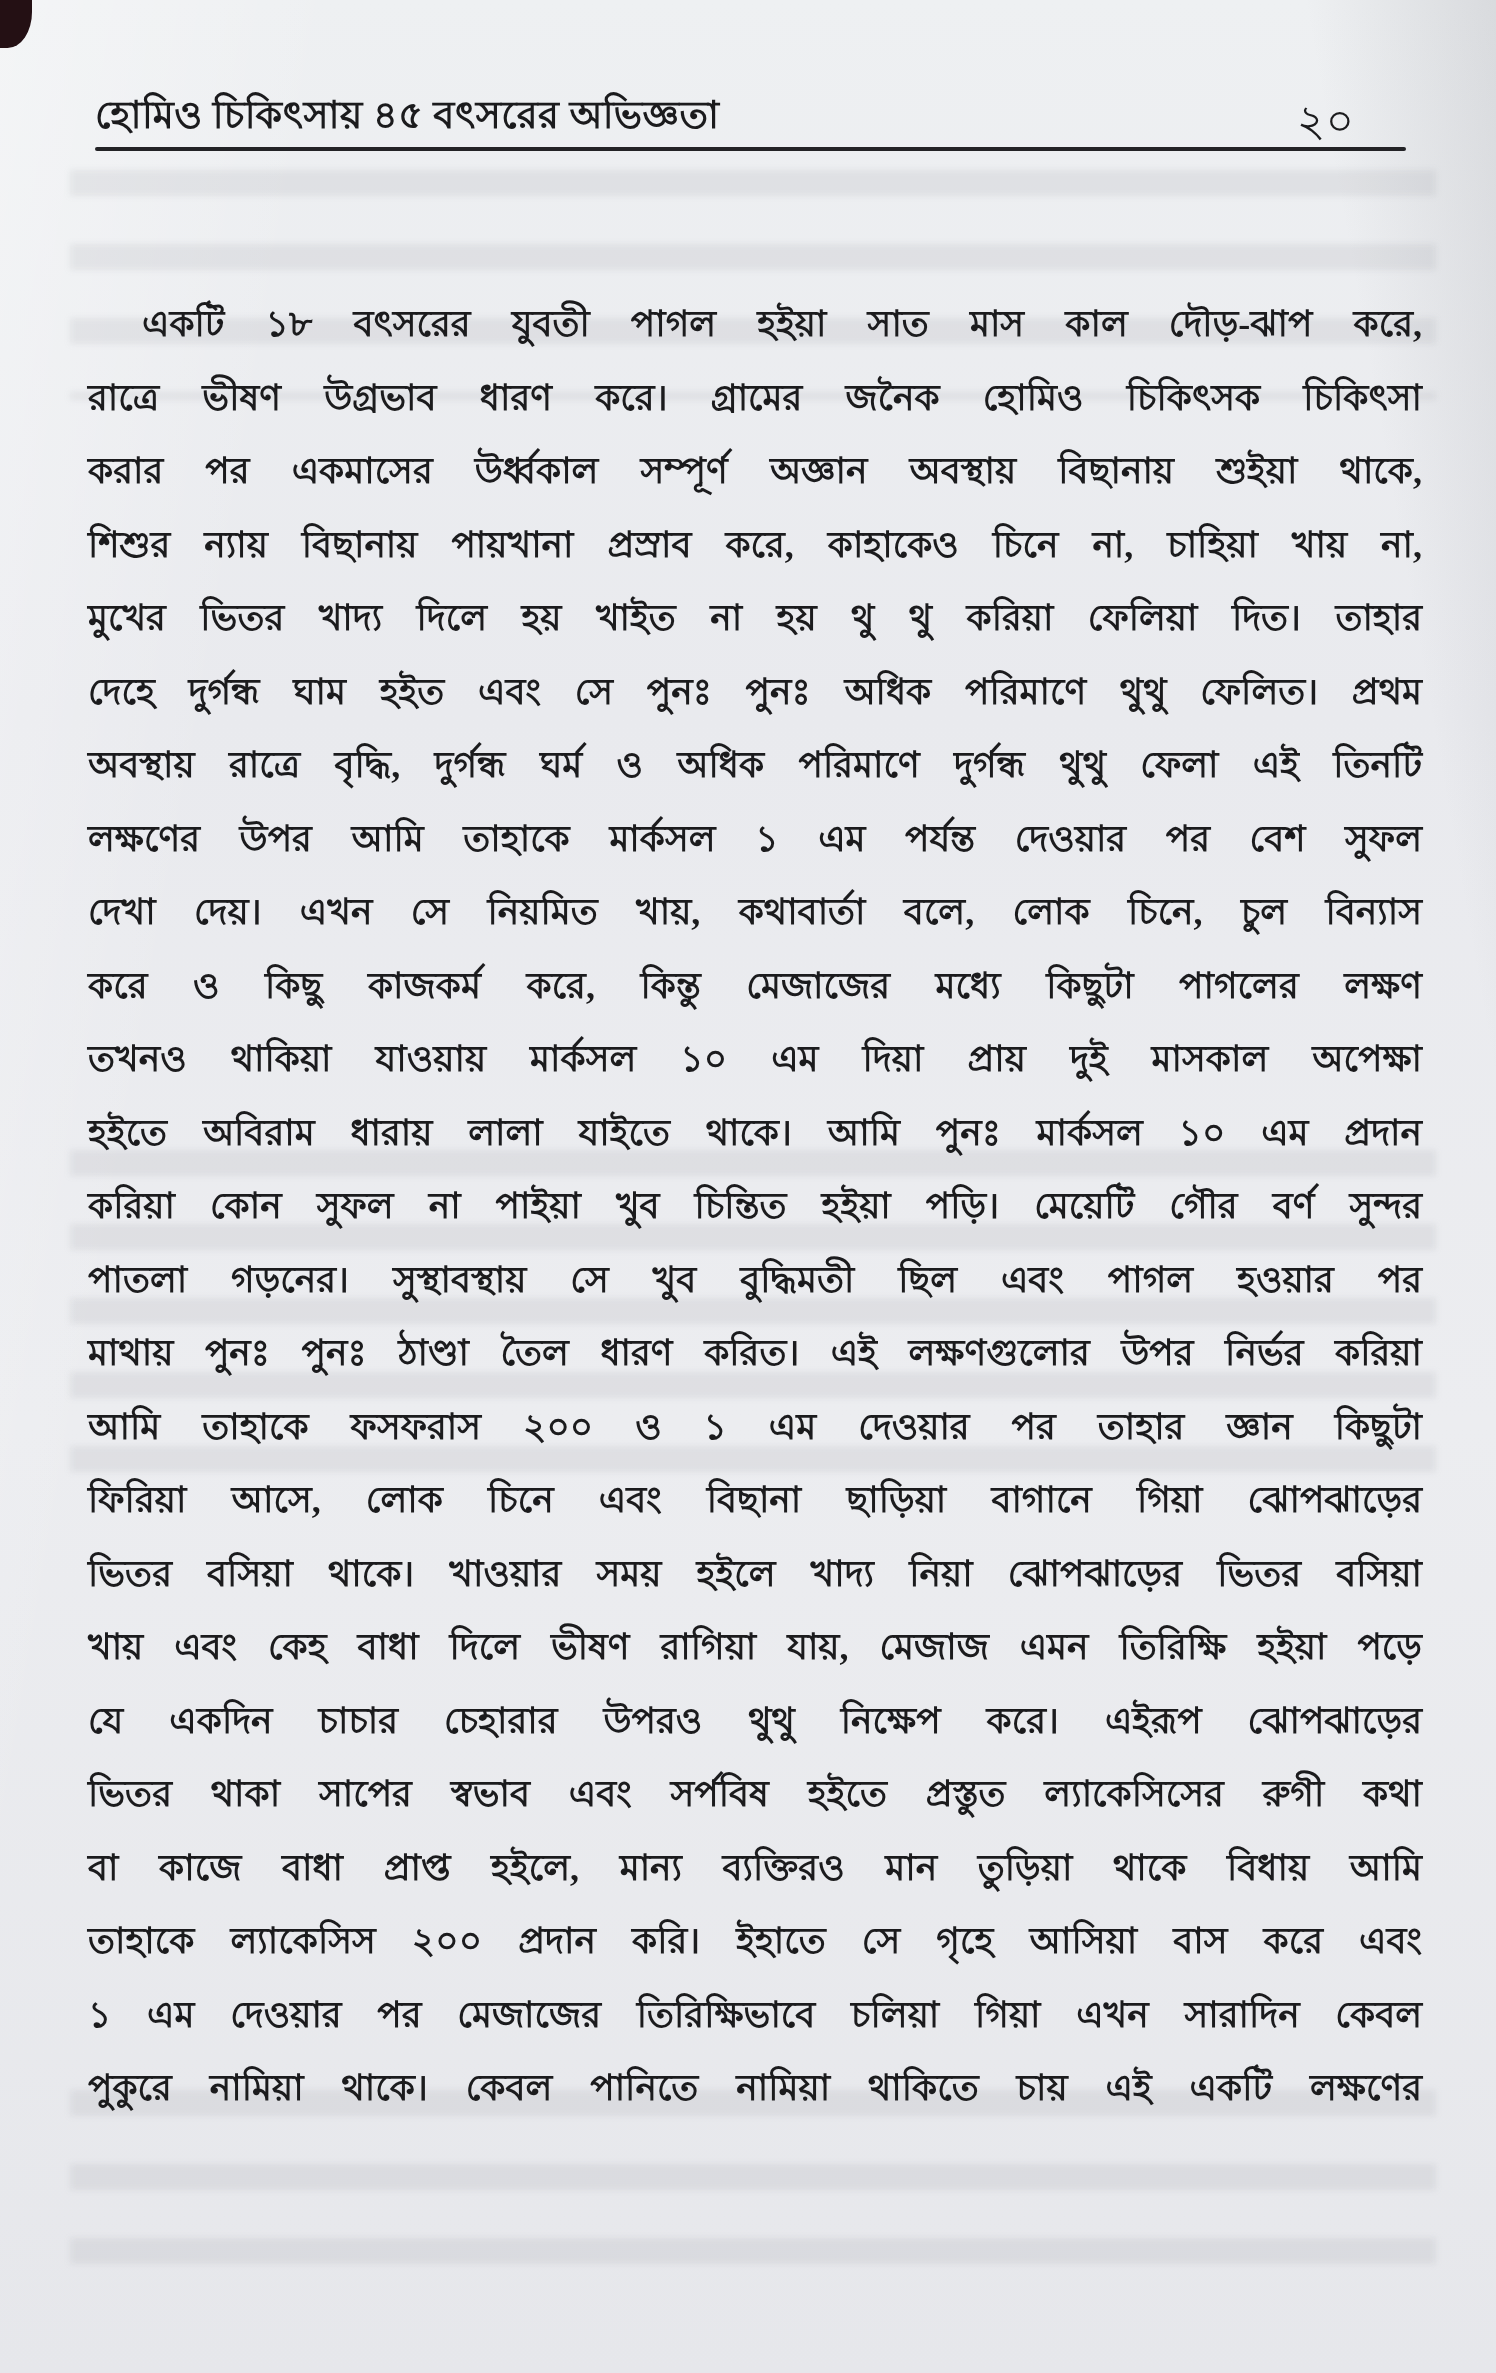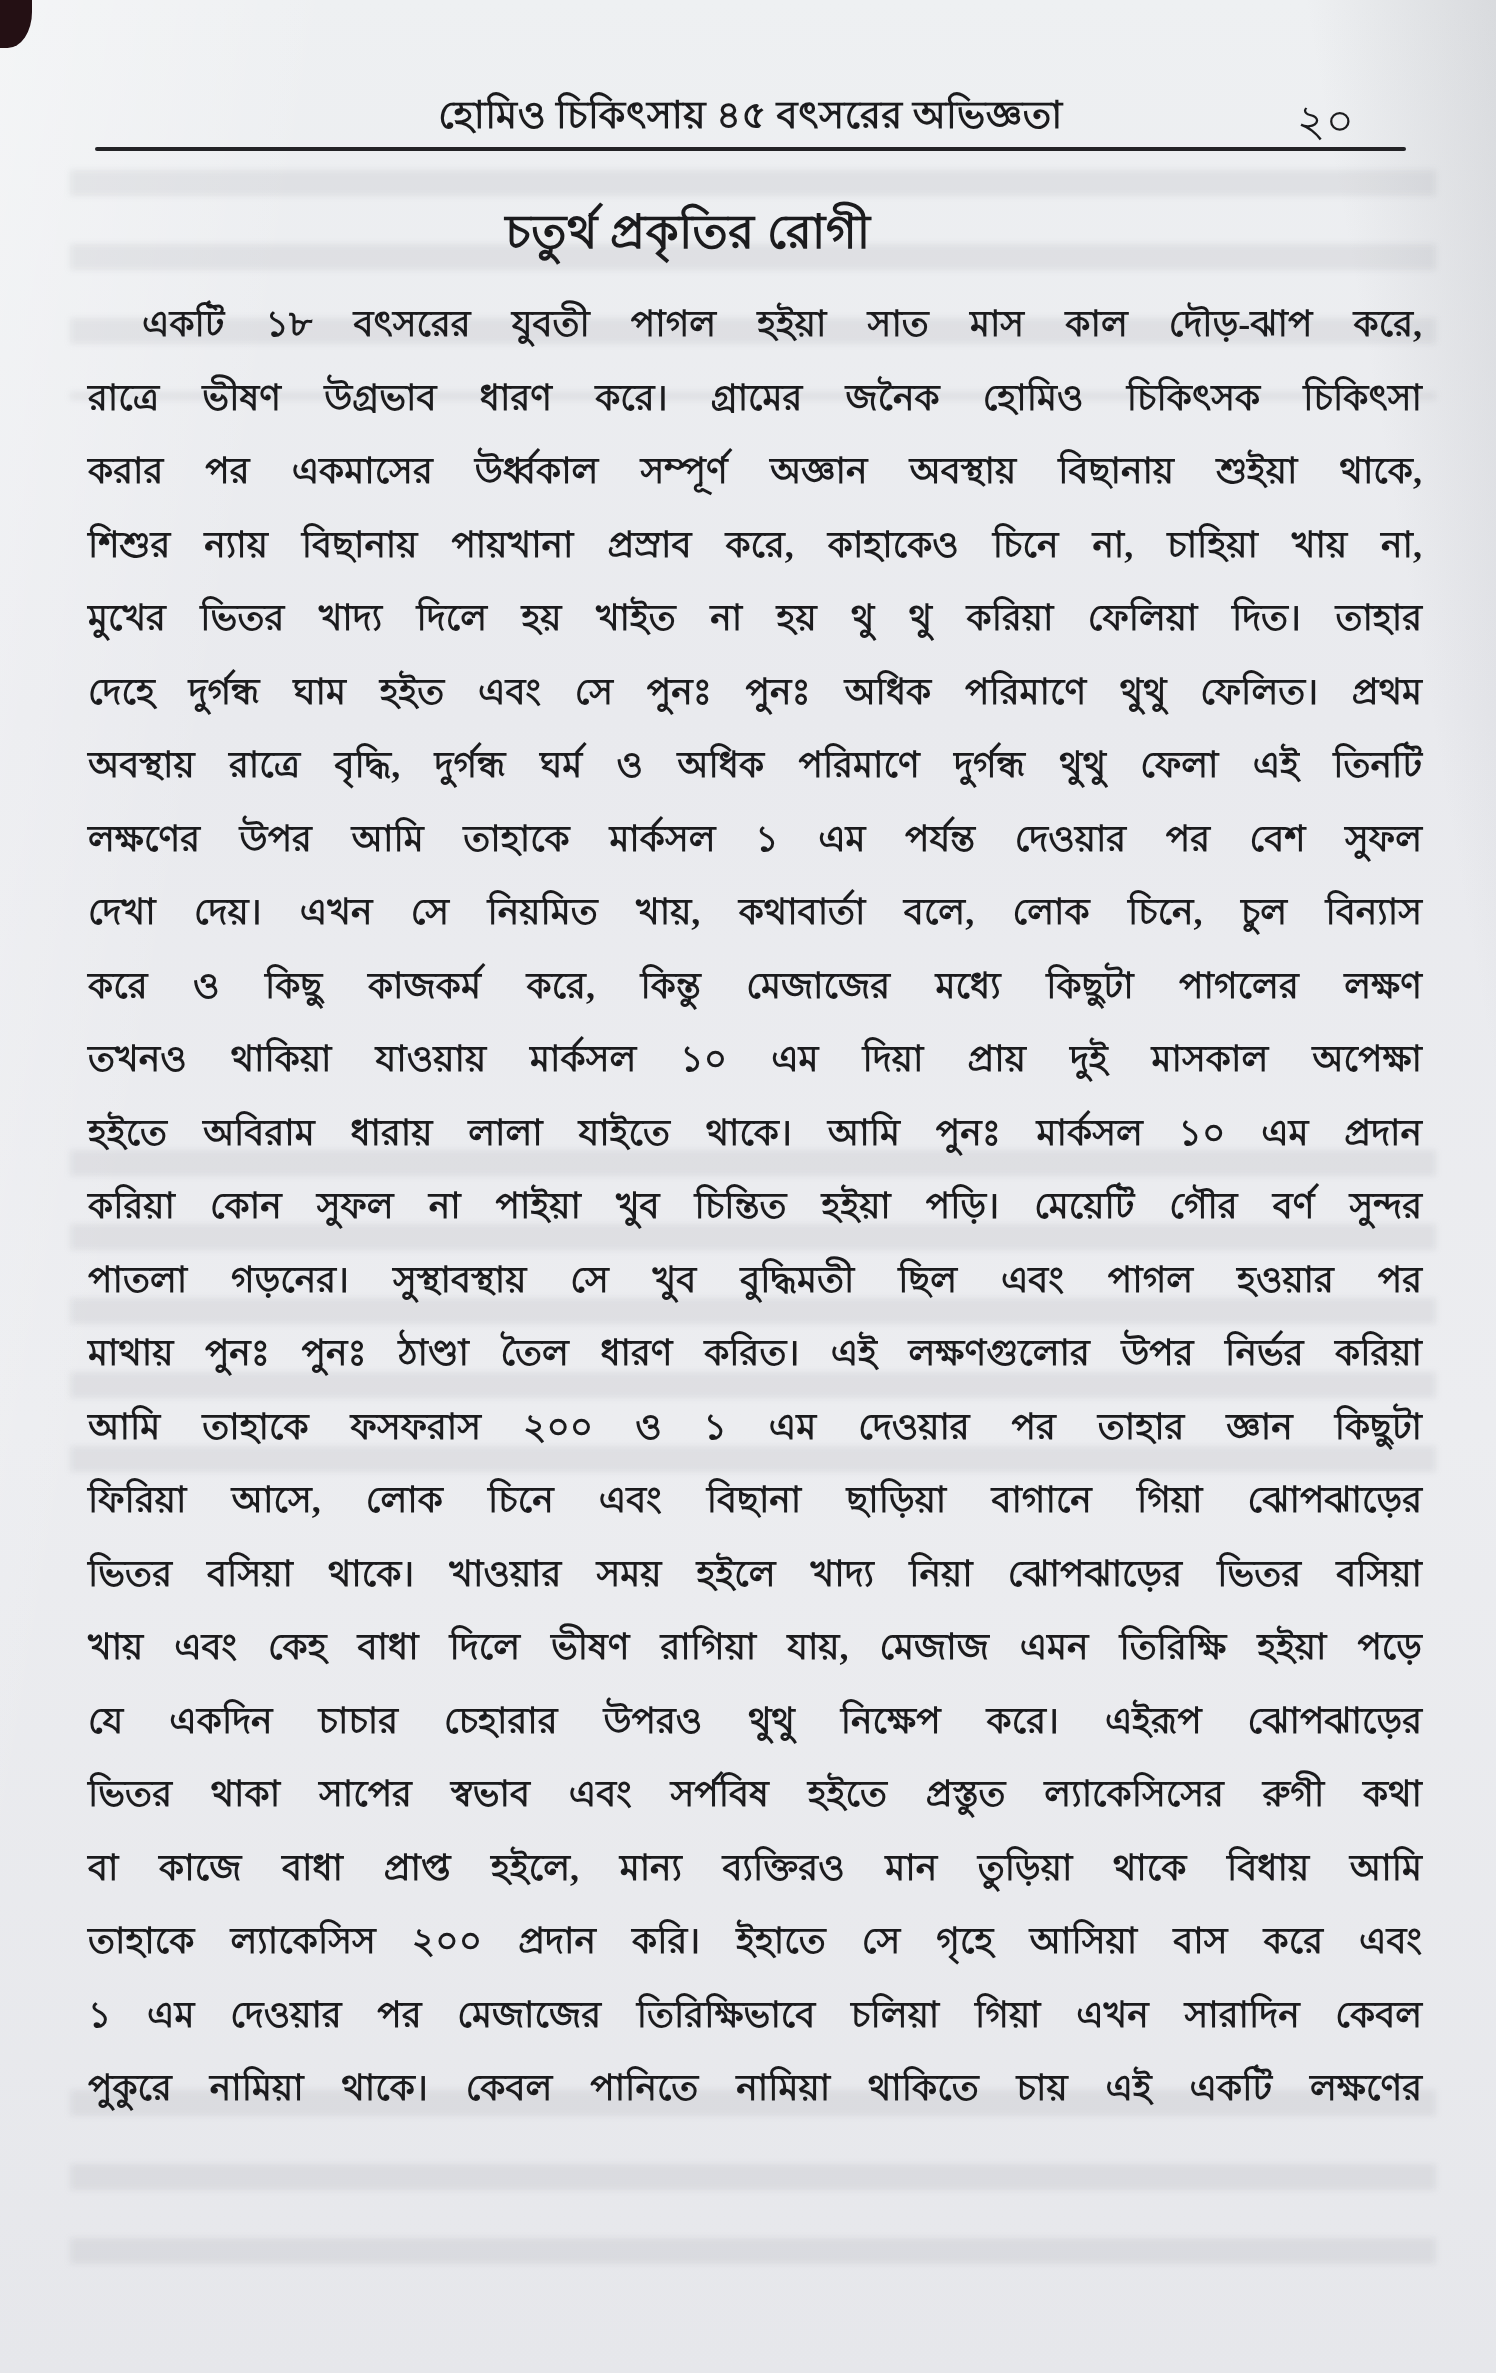--- a/index.html
+++ b/index.html
@@ -33,21 +33,21 @@
   .bleed.b1{top:170px;}
   .bleed.b2{top:1150px;height:330px;}
   .bleed.b3{top:2090px;height:220px;}
 
   .running-head{
     position:absolute;top:92px;left:95px;right:90px;
     font-size:38px;font-weight:bold;line-height:1.25;
     white-space:nowrap;
   }
   .running-head .head-title{
-    display:block;text-align:center;
+    display:block;
     letter-spacing:.5px;
   }
   .running-head .page-no{
     position:absolute;right:52px;top:2px;font-size:44px;font-weight:normal;
   }
   .head-rule{
     margin-top:7px;height:4px;background:#232326;border-radius:2px;
   }
 
   .section-title{
@@ -78,21 +78,20 @@
   <div class="bleed b1"></div>
   <div class="bleed b2"></div>
   <div class="bleed b3"></div>
 
   <div class="running-head">
     <span class="head-title">হোমিও চিকিৎসায় ৪৫ বৎসরের অভিজ্ঞতা</span>
     <span class="page-no">২০</span>
     <div class="head-rule"></div>
   </div>
 
-  <div class="section-title">চতুর্থ প্রকৃতির রোগী</div>
 
   <div class="body-text">
 
   <div class="line">একটি ১৮ বৎসরের যুবতী পাগল হইয়া সাত মাস কাল দৌড়-ঝাপ করে,</div>
       <div class="line">রাত্রে ভীষণ উগ্রভাব ধারণ করে। গ্রামের জনৈক হোমিও চিকিৎসক চিকিৎসা</div>
       <div class="line">করার পর একমাসের উর্ধ্বকাল সম্পূর্ণ অজ্ঞান অবস্থায় বিছানায় শুইয়া থাকে,</div>
       <div class="line">শিশুর ন্যায় বিছানায় পায়খানা প্রস্রাব করে, কাহাকেও চিনে না, চাহিয়া খায় না,</div>
       <div class="line">মুখের ভিতর খাদ্য দিলে হয় খাইত না হয় থু থু করিয়া ফেলিয়া দিত। তাহার</div>
       <div class="line">দেহে দুর্গন্ধ ঘাম হইত এবং সে পুনঃ পুনঃ অধিক পরিমাণে থুথু ফেলিত। প্রথম</div>
       <div class="line">অবস্থায় রাত্রে বৃদ্ধি, দুর্গন্ধ ঘর্ম ও অধিক পরিমাণে দুর্গন্ধ থুথু ফেলা এই তিনটি</div>

